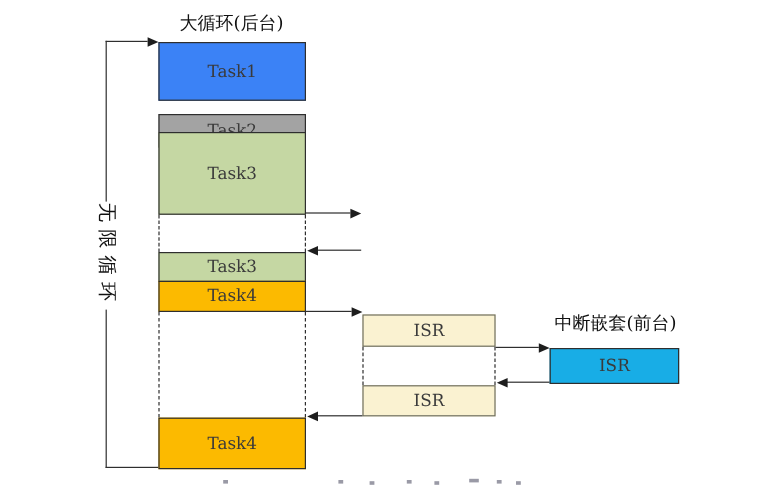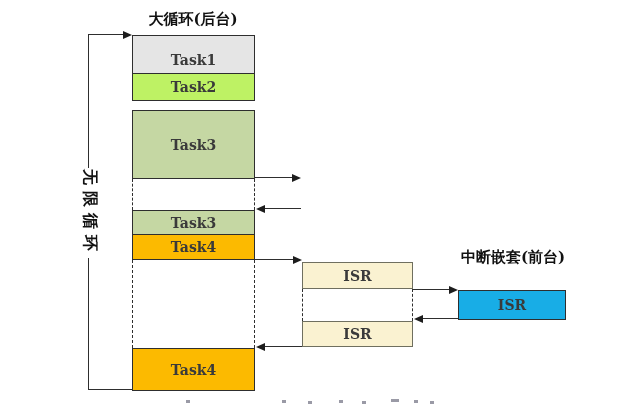--- a/index.html
+++ b/index.html
@@ -1,18 +1,18 @@
 <!DOCTYPE html>
 <html><head>
 <meta charset="utf-8">
 <style>
   html,body{margin:0;padding:0;background:#ffffff;}
   .canvas{
     position:relative;width:641px;height:405px;background:#ffffff;overflow:hidden;
-    font-family:"DejaVu Serif","Liberation Serif",serif;color:#222;font-weight:bold;
+    font-family:"DejaVu Serif","Liberation Serif",serif;color:#222;
   }
   .box{
     position:absolute;box-sizing:border-box;border:1px solid #2e2e2e;
     display:flex;align-items:center;justify-content:center;
     font-size:14px;color:#3a3a3a;
   }
   .box.cream{border-color:#6f6f5f;}
   .title{
     position:absolute;text-align:center;font-size:15px;color:#111;white-space:nowrap;
   }
@@ -36,24 +36,24 @@
 
   <div class="title" style="left:118px;top:10px;width:150px;">大循环(后台)</div>
 
   <div class="vline" style="left:88px;top:34px;height:134px;"></div>
   <div class="vline" style="left:88px;top:258px;height:132px;"></div>
   <div class="hline" style="left:88px;top:34px;width:35px;"></div>
   <div class="arrow-r" style="left:123px;top:31px;"></div>
   <div class="hline" style="left:88px;top:389px;width:44px;"></div>
   <div class="vert-label" style="left:89px;top:213px;">无限循环</div>
 
-  <div class="box" style="left: 132px; top: 35px; width: 123px; height: 49px; background-color: #e5e5e5;">
+  <div class="box" style="left: 132px; top: 35px; width: 123px; height: 49px; background-color: #3b82f6;">
     <span>Task1</span>
   </div>
-  <div class="box" style="left: 132px; top: 73px; width: 123px; height: 28px; background-color: #bef264;">
+  <div class="box" style="left: 132px; top: 95px; width: 123px; height: 28px; background-color: #a3a3a3;">
     <span>Task2</span>
   </div>
   <div class="box" style="left: 132px; top: 110px; width: 123px; height: 69px; background-color: rgb(197, 215, 163);">
     <span>Task3</span>
   </div>
 
   <div class="vdash" style="left:132px;top:179px;height:31px;"></div>
   <div class="vdash" style="left:254px;top:179px;height:31px;"></div>
 
   <div class="box" style="left: 132px; top: 210px; width: 123px; height: 25px; background-color: rgb(197, 215, 163);">
@@ -73,21 +73,21 @@
 
   <div class="box cream" style="left: 302px; top: 262px; width: 111px; height: 27px; background-color: rgb(250, 242, 209);">
     <span>ISR</span>
   </div>
   <div class="vdash" style="left:302px;top:289px;height:32px;"></div>
   <div class="vdash" style="left:412px;top:289px;height:32px;"></div>
   <div class="box cream" style="left: 302px; top: 321px; width: 111px; height: 26px; background-color: rgb(250, 242, 209);">
     <span>ISR</span>
   </div>
 
-  <div class="title" style="left:443px;top:248px;width:140px;">中断嵌套(前台)</div>
+  <div class="title" style="left:443px;top:260px;width:140px;">中断嵌套(前台)</div>
   <div class="box" style="left: 458px; top: 290px; width: 108px; height: 30px; background-color: rgb(24, 173, 230);">
     <span>ISR</span>
   </div>
 
   <div class="hline" style="left:255px;top:177px;width:37px;"></div>
   <div class="arrow-r" style="left:292px;top:174px;"></div>
 
   <div class="hline" style="left:264px;top:208px;width:37px;"></div>
   <div class="arrow-l" style="left:256px;top:205px;"></div>
 

